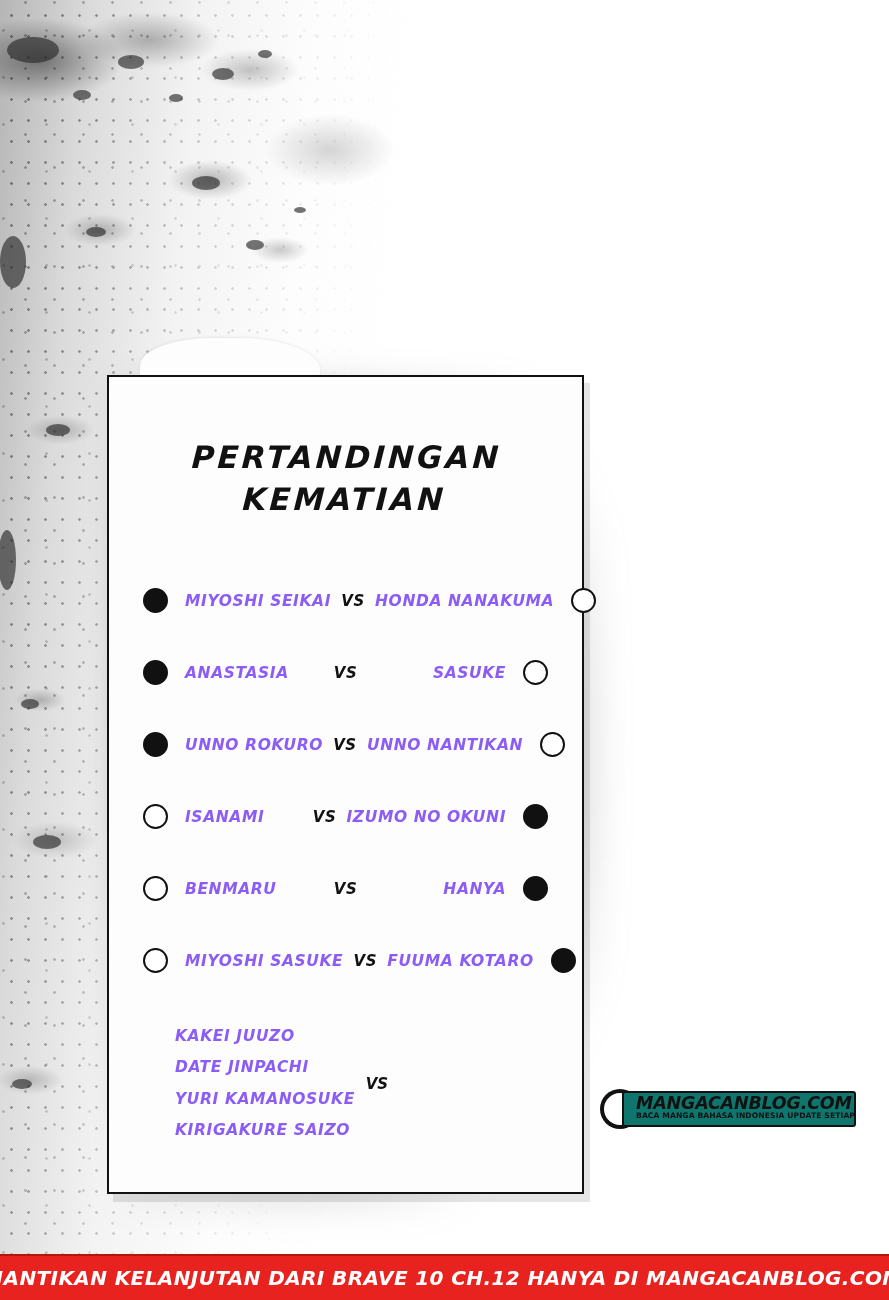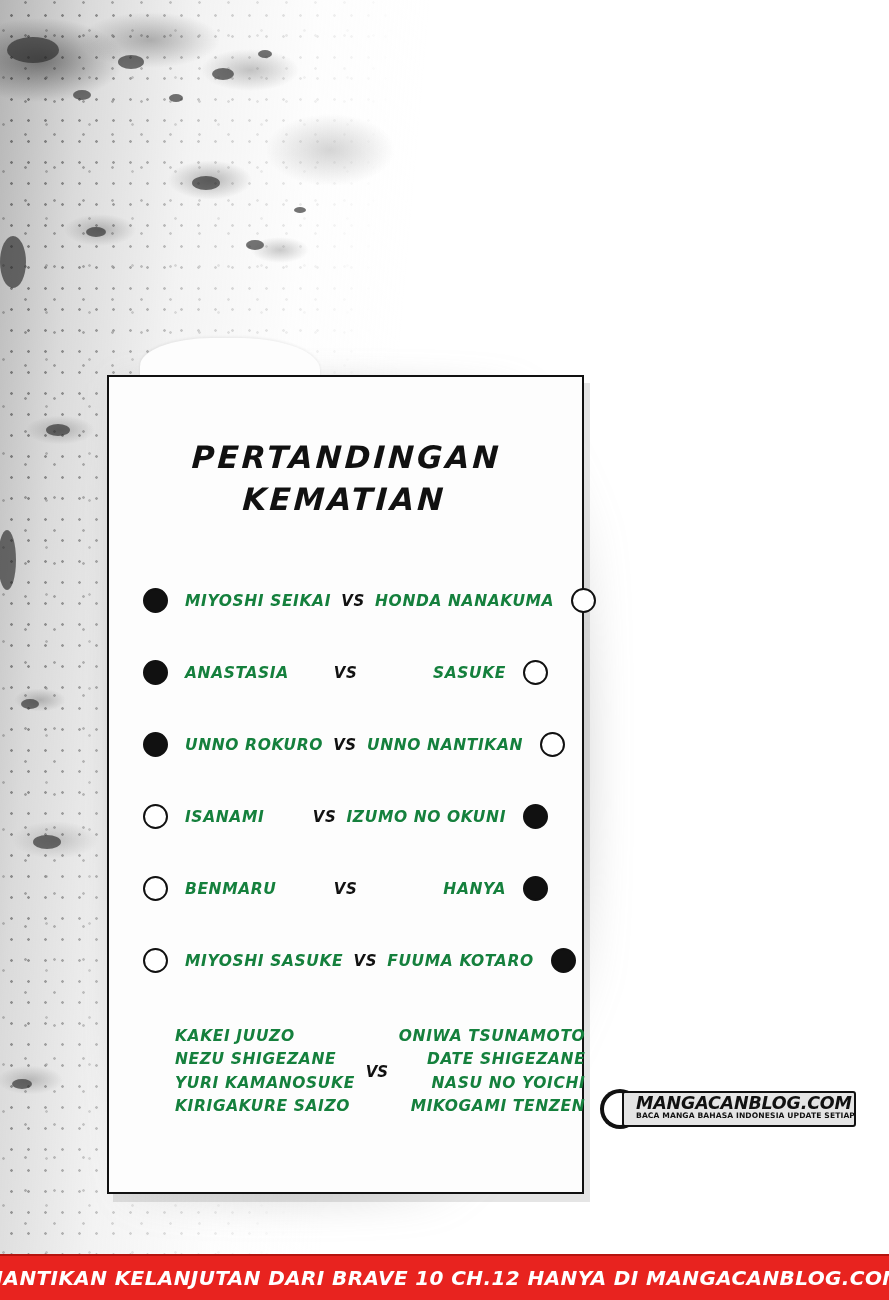--- a/index.html
+++ b/index.html
@@ -116,21 +116,21 @@
   .dot.filled { background: #111; }
   .dot-cell { display: flex; }
   .dot-cell.right { justify-content: flex-end; }
 
   .fighter {
     font-family: "DejaVu Sans", sans-serif;
     font-style: italic;
     font-weight: bold;
     font-size: 15.5px;
     letter-spacing: 0.6px;
-    color: #15803d;
+    color: #8b5cf6;
     white-space: nowrap;
   }
   .fighter.left { text-align: left; padding-left: 8px; }
   .fighter.right { text-align: right; padding-right: 8px; }
   .vs {
     text-align: center;
     font-family: "DejaVu Sans", sans-serif;
     font-style: italic;
     font-weight: bold;
     font-size: 15px;
@@ -138,21 +138,21 @@
     color: #111;
   }
 
   
   .group {
     margin: 32px 34px 0 34px;
     display: grid;
     grid-template-columns: 1fr 44px 1fr;
     align-items: center;
   }
-  .group-col { display: flex; flex-direction: column; gap: 8px; }
+  .group-col { display: flex; flex-direction: column; gap: 16px; }
   .group-col .fighter { line-height: 1; }
   .group-col.left .fighter { text-align: left; padding-left: 32px; }
   .group-col.right .fighter { text-align: right; padding-right: 8px; }
   .group-vs {
     text-align: center;
     font-family: "DejaVu Sans", sans-serif;
     font-style: italic; font-weight: bold;
     font-size: 15px; color: #111;
   }
 
@@ -169,21 +169,21 @@
     width: 40px; height: 40px;
     border-radius: 50%;
     border: 4px solid #111;
     border-right-color: transparent;
     background: #fff;
   }
   .wm-plate {
     position: absolute;
     left: 22px; top: 4px;
     width: 234px; height: 36px;
-    background: #e5e5e5;
+    background: #0f766e;
     border: 2px solid #111;
     border-radius: 3px;
     padding: 1px 4px 0 12px;
     overflow: hidden;
   }
   .wm-title {
     font-family: "DejaVu Sans", sans-serif;
     font-weight: bold; font-style: italic;
     font-size: 17.5px; letter-spacing: -0.2px;
     color: #111; line-height: 1.05;
@@ -324,31 +324,25 @@
         <div class="dot-cell right">
           <div class="dot filled"></div>
         </div>
       </div>
 
     </div>
 
     <div class="group">
       <div class="group-col left">
         <div class="fighter">KAKEI JUUZO</div>
-        <div class="fighter">NEZU SHIGEZANE</div>
+        <div class="fighter">DATE JINPACHI</div>
         <div class="fighter">YURI KAMANOSUKE</div>
         <div class="fighter">KIRIGAKURE SAIZO</div>
       </div>
       <div class="group-vs">VS</div>
-      <div class="group-col right">
-        <div class="fighter">ONIWA TSUNAMOTO</div>
-        <div class="fighter">DATE SHIGEZANE</div>
-        <div class="fighter">NASU NO YOICHI</div>
-        <div class="fighter">MIKOGAMI TENZEN</div>
-      </div>
     </div>
 
   </div>
 
   <div class="watermark">
     <div class="wm-c"></div>
     <div class="wm-plate">
       <div class="wm-title">MANGACANBLOG.COM</div>
       <div class="wm-sub">BACA MANGA BAHASA INDONESIA UPDATE SETIAP HARI</div>
     </div>

